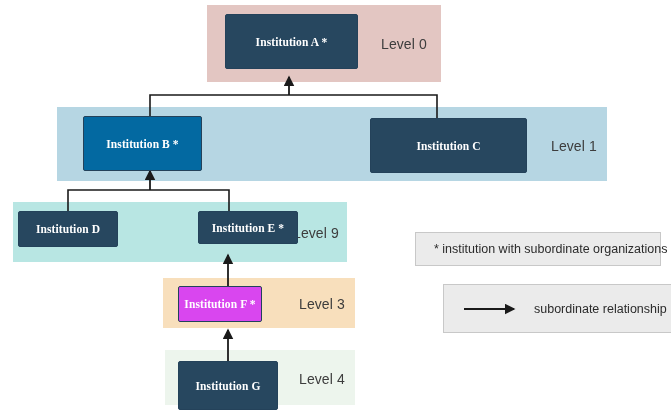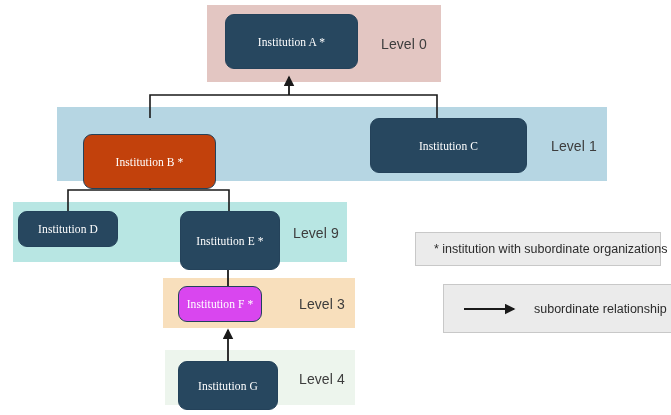--- a/index.html
+++ b/index.html
@@ -30,27 +30,27 @@
     color: #3d3d3d;
     white-space: nowrap;
     letter-spacing: 0.1px;
   }
   
   .node {
     position: absolute;
     box-sizing: border-box;
     background: #27475f;
     border: 1px solid #24425a;
-    border-radius: 9px;
+    border-radius: 2px;
     display: flex;
     align-items: center;
     justify-content: center;
     color: #ffffff;
     font-family: "Liberation Serif", serif;
-    font-weight: normal;
+    font-weight: bold;
     font-size: 11.5px;
     letter-spacing: 0.1px;
     z-index: 5;
     user-select: none;
   }
   
   .connector-layer {
     position: absolute;
     left: 0;
     top: 0;
@@ -120,24 +120,24 @@
       <path d="M228,286 L228,255" fill="none" stroke="#1a1a1a" stroke-width="1.8" marker-end="url(#arrowhead)"></path>
     </g>
 
     <g>
       <path d="M228,361 L228,330" fill="none" stroke="#1a1a1a" stroke-width="1.8" marker-end="url(#arrowhead)"></path>
     </g>
   </svg>
 
   <div id="nodes">
       <div class="node" style="left: 225px; top: 14px; width: 133px; height: 55px; background: rgb(39, 71, 95); color: rgb(255, 255, 255);">Institution A *</div>
-      <div class="node" style="left: 83px; top: 134px; width: 133px; height: 55px; background: #c2410c; color: rgb(255, 255, 255);">Institution B *</div>
+      <div class="node" style="left: 83px; top: 116px; width: 119px; height: 55px; background: #0369a1; color: rgb(255, 255, 255);">Institution B *</div>
       <div class="node" style="left: 370px; top: 118px; width: 157px; height: 55px; background: rgb(39, 71, 95); color: rgb(255, 255, 255);">Institution C</div>
       <div class="node" style="left: 18px; top: 211px; width: 100px; height: 36px; background: rgb(39, 71, 95); color: rgb(255, 255, 255);">Institution D</div>
-      <div class="node" style="left: 180px; top: 211px; width: 100px; height: 59px; background: rgb(39, 71, 95); color: rgb(255, 255, 255);">Institution E *</div>
+      <div class="node" style="left: 198px; top: 211px; width: 100px; height: 33px; background: rgb(39, 71, 95); color: rgb(255, 255, 255);">Institution E *</div>
       <div class="node" style="left: 178px; top: 286px; width: 84px; height: 36px; background: #d946ef; color: rgb(255, 255, 255);">Institution F *</div>
       <div class="node" style="left: 178px; top: 361px; width: 100px; height: 49px; background: rgb(39, 71, 95); color: rgb(255, 255, 255);">Institution G</div>
     </div>
 
   <div id="legend">
       <div class="legend-box" style="left: 415px; top: 232px; width: 246px; height: 34px; background: rgb(235, 235, 235); border-color: rgb(200, 200, 200); padding-left: 18px;">
         <span class="legend-text" style="margin-left: 0px;">* institution with subordinate organizations</span>
       </div>
       <div class="legend-box" style="left: 415px; top: 284px; width: 246px; height: 49px; background: rgb(235, 235, 235); border-color: rgb(200, 200, 200); padding-left: 18px; margin-left: 28px;">
         <svg class="legend-arrow" width="64" height="12" viewBox="0 0 64 12">

